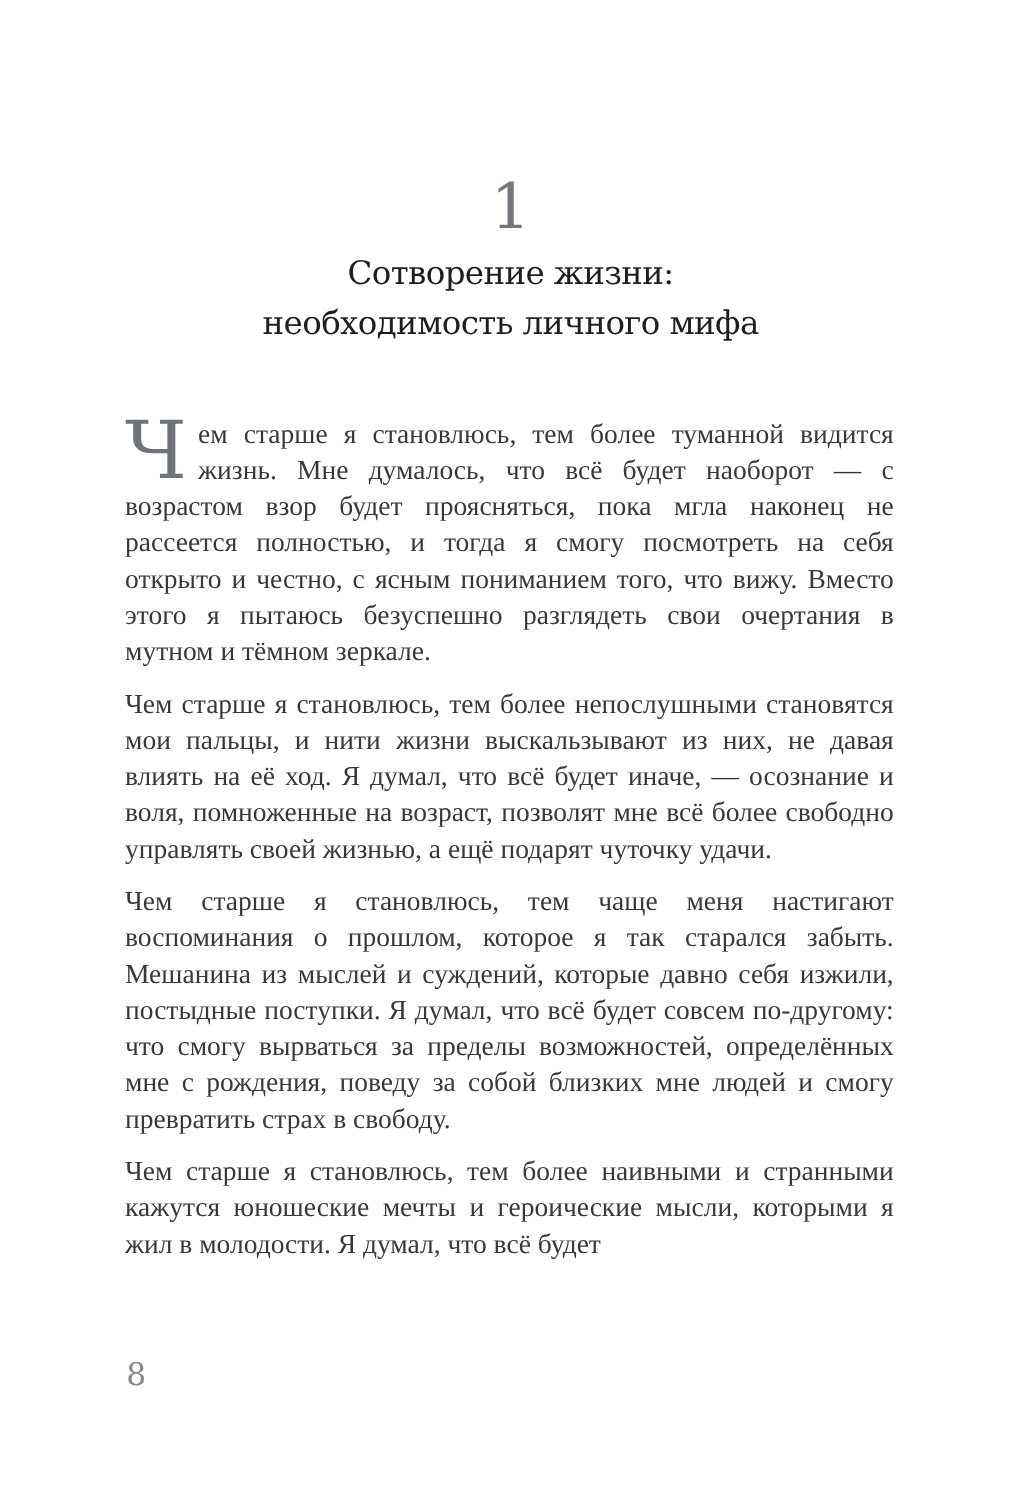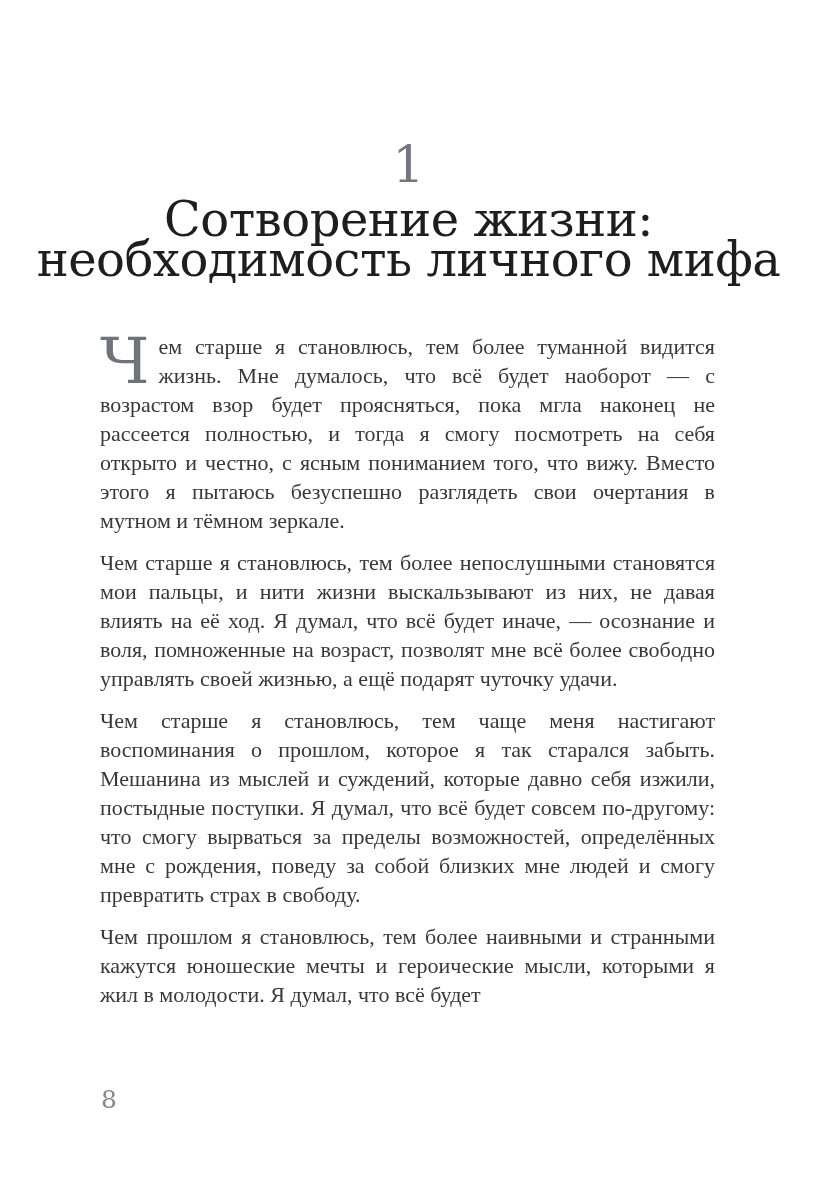--- a/index.html
+++ b/index.html
@@ -28,21 +28,21 @@
     color: #74777e;
   }
   .chapter-title {
     position: absolute;
     top: 199px;
     left: 0;
     width: 100%;
     margin: 0;
     text-align: center;
     font-family: "DejaVu Serif", serif;
-    font-size: 48px;
+    font-size: 26px;
     line-height: 40px;
     font-weight: normal;
     letter-spacing: -0.5px;
     color: #1e1e20;
     white-space: pre-line;
   }
   .body-text {
     position: absolute;
     top: 332px;
     left: 100px;
@@ -89,18 +89,18 @@
   <h1 class="chapter-title">Сотворение жизни:
 необходимость личного мифа</h1>
 
   <div class="body-text">
     <p class="para"><span class="dropcap">Ч</span><span>ем старше я становлюсь, тем более туманной видится жизнь. Мне думалось, что всё будет наоборот — с возрастом взор будет проясняться, пока мгла наконец не рассеется полностью, и тогда я смогу посмотреть на себя открыто и честно, с ясным пониманием того, что вижу. Вместо этого я пытаюсь безуспешно разглядеть свои очертания в мутном и тёмном зеркале.</span></p>
 
     <p class="para"><span>Чем старше я становлюсь, тем более непослушными становятся мои пальцы, и нити жизни выскальзывают из них, не давая влиять на её ход. Я думал, что всё будет иначе, — осознание и воля, помноженные на возраст, позволят мне всё более свободно управлять своей жизнью, а ещё подарят чуточку удачи.</span></p>
 
     <p class="para"><span>Чем старше я становлюсь, тем чаще меня настигают воспоминания о прошлом, которое я так старался забыть. Мешанина из мыслей и суждений, которые давно себя изжили, постыдные поступки. Я думал, что всё будет совсем по-другому: что смогу вырваться за пределы возможностей, определённых мне с рождения, поведу за собой близких мне людей и смогу превратить страх в свободу.</span></p>
 
-    <p class="para"><span>Чем прошлом я становлюсь, тем более наивными и странными кажутся юношеские мечты и героические мысли, которыми я жил в молодости. Я думал, что всё будет</span></p>
+    <p class="para"><span>Чем старше я становлюсь, тем более наивными и странными кажутся юношеские мечты и героические мысли, которыми я жил в молодости. Я думал, что всё будет</span></p>
   </div>
 
   <div class="page-number">8</div>
 
 </div>
 
 </body></html>

